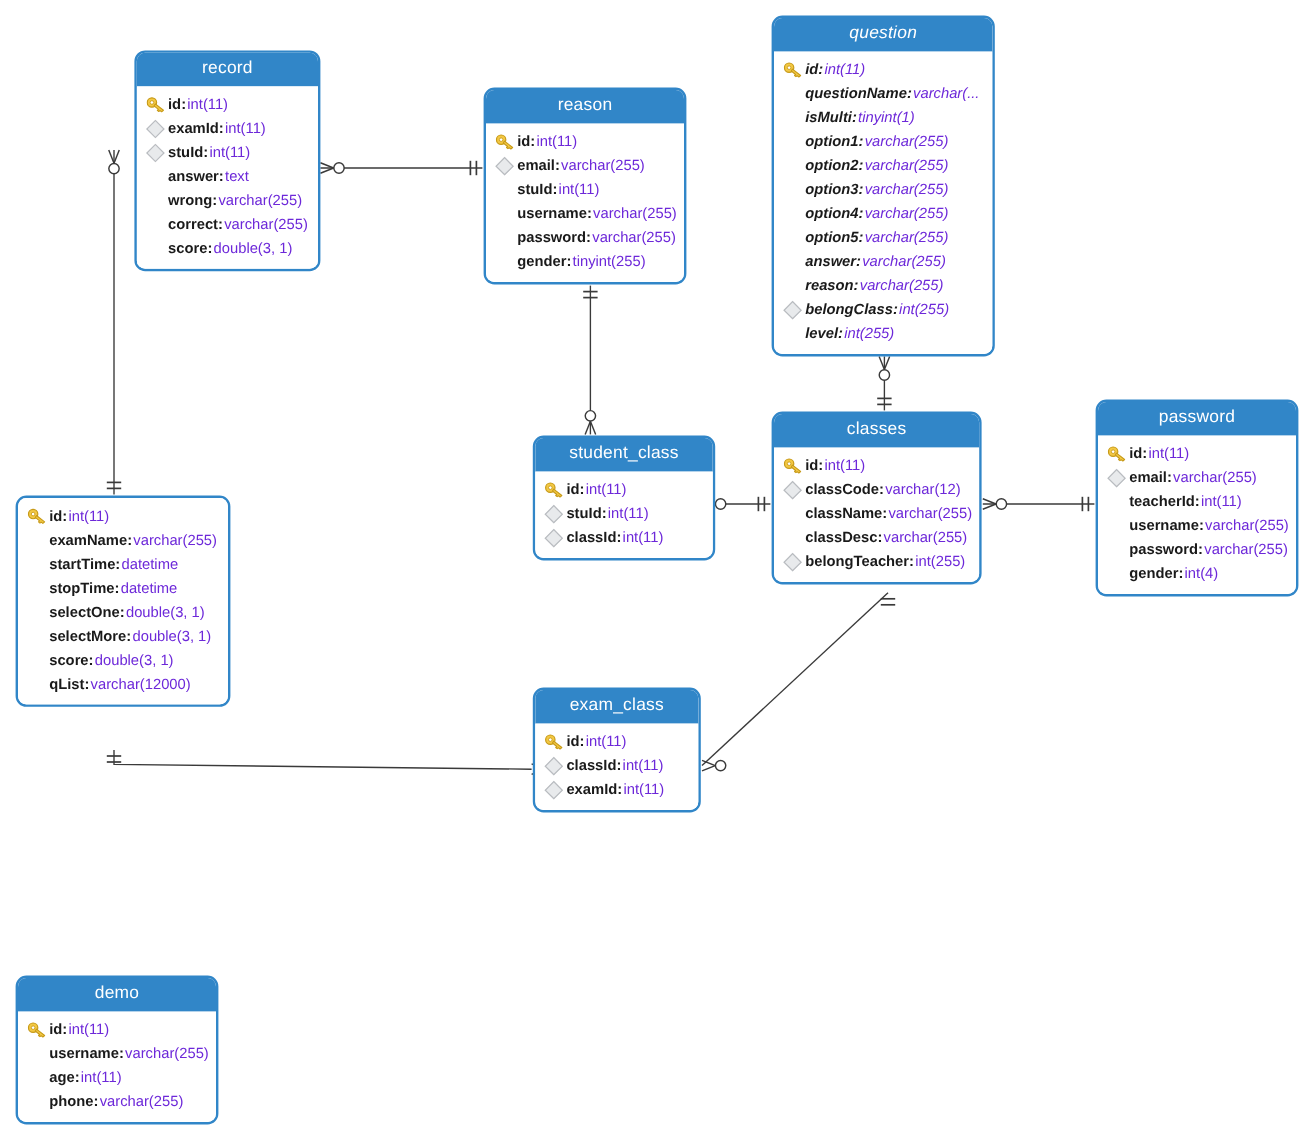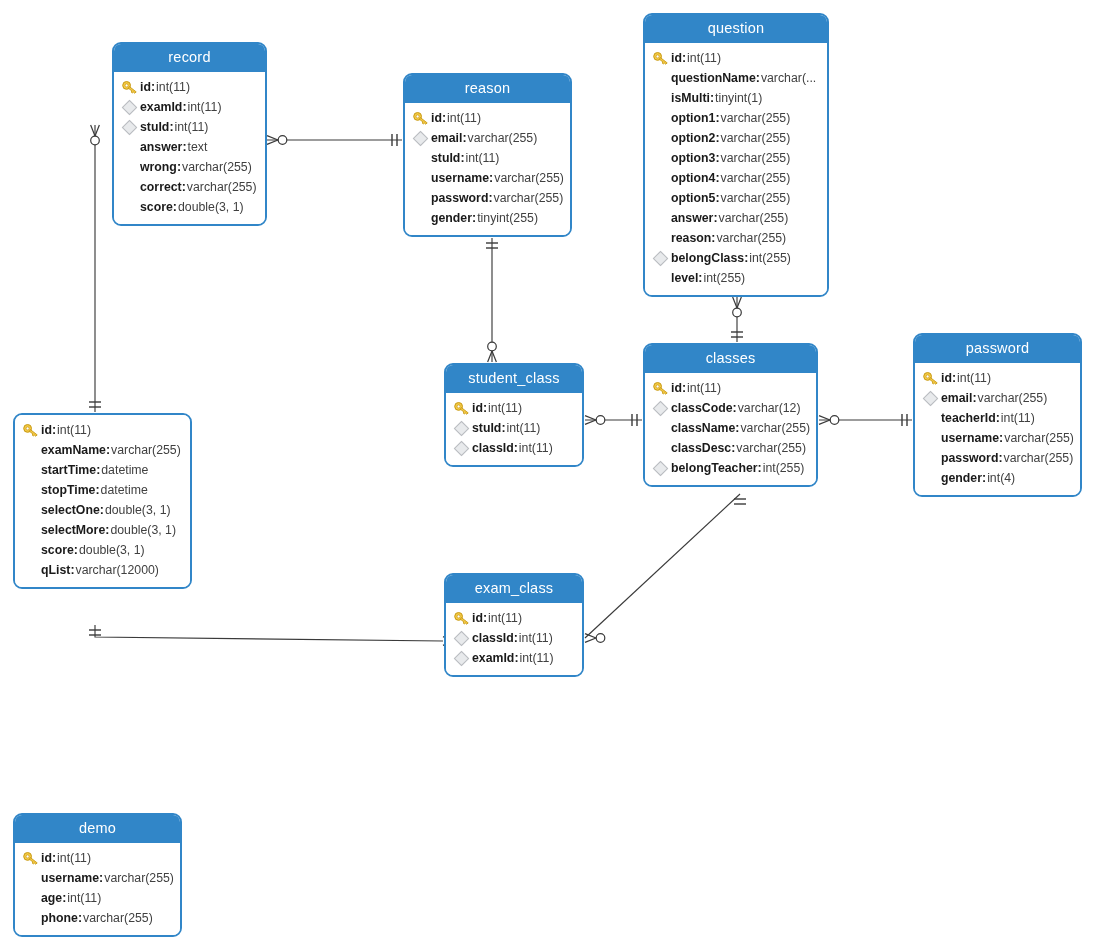--- a/index.html
+++ b/index.html
@@ -70,21 +70,21 @@
     border: 1.3px solid #b9bcc0;
     background: #e8eaec;
     transform: rotate(45deg);
   }
   .field-name {
     color: #1a1a1a;
     font-weight: bold;
     font-size: 12.3px;
   }
   .field-type {
-    color: #404040;
+    color: #6d28d9;
     font-size: 12.3px;
     margin-left: 1px;
   }
   .colon { color: #1a1a1a; font-weight: bold; }
 </style>
 </head>
 <body>
 
 <div id="canvas">
   <svg class="links" id="links-svg" xmlns="http://www.w3.org/2000/svg">
@@ -258,21 +258,21 @@
             <span class="field-type">varchar(255)</span>
           </div>
           <div class="field-row">
             <span class="fkey-slot"></span>
             <span class="field-name">gender</span>
             <span class="colon">:</span>
             <span class="field-type">tinyint(255)</span>
           </div>
         </div>
       </div>
-      <div class="entity" id="ent-question" style="left: 643px; top: 13px; width: 186px;">
+      <div class="entity" id="ent-question" style="left: 643px; top: 13px; width: 186px; font-style: italic;">
         <div class="entity-header">question</div>
         <div class="entity-body">
           <div class="field-row">
             <span class="fkey-slot">
               <span class="key-icon"><svg width="16" height="14" viewBox="0 0 16 14">
                   <circle cx="4.6" cy="5.4" r="3.9" fill="#f3c843" stroke="#c79a18" stroke-width="1"></circle>
                   <circle cx="4.6" cy="5.4" r="1.5" fill="#ffffff" stroke="#c79a18" stroke-width="0.7"></circle>
                   <path d="M7.4 6.6 L14.2 11.9 L12.7 13.2 L11.3 12.1 L10.3 12.9 L9.1 11.9 L10.0 11.1 L6.4 8.2 Z" fill="#f3c843" stroke="#c79a18" stroke-width="0.9" stroke-linejoin="round"></path>
                 </svg></span>
             </span>
@@ -401,21 +401,21 @@
             <span class="field-type">double(3, 1)</span>
           </div>
           <div class="field-row">
             <span class="fkey-slot"></span>
             <span class="field-name">qList</span>
             <span class="colon">:</span>
             <span class="field-type">varchar(12000)</span>
           </div>
         </div>
       </div>
-      <div class="entity" id="ent-student_class" style="left: 444px; top: 363px; width: 140px;">
+      <div class="entity" id="ent-student_class" style="left: 444px; top: 363px; width: 152px;">
         <div class="entity-header">student_class</div>
         <div class="entity-body">
           <div class="field-row">
             <span class="fkey-slot">
               <span class="key-icon"><svg width="16" height="14" viewBox="0 0 16 14">
                   <circle cx="4.6" cy="5.4" r="3.9" fill="#f3c843" stroke="#c79a18" stroke-width="1"></circle>
                   <circle cx="4.6" cy="5.4" r="1.5" fill="#ffffff" stroke="#c79a18" stroke-width="0.7"></circle>
                   <path d="M7.4 6.6 L14.2 11.9 L12.7 13.2 L11.3 12.1 L10.3 12.9 L9.1 11.9 L10.0 11.1 L6.4 8.2 Z" fill="#f3c843" stroke="#c79a18" stroke-width="0.9" stroke-linejoin="round"></path>
                 </svg></span>
             </span>

